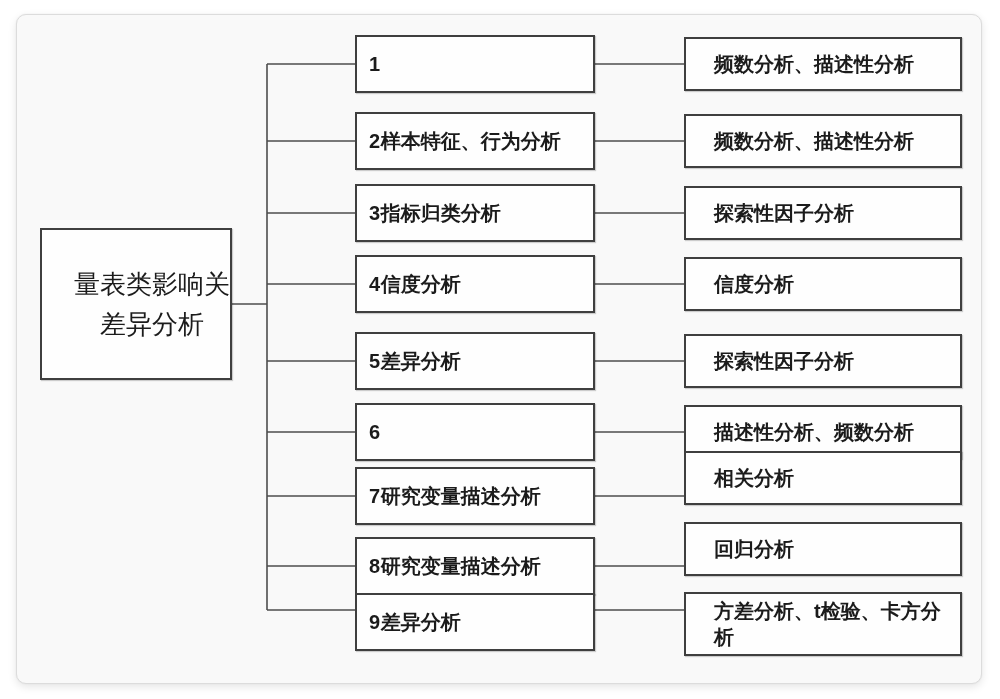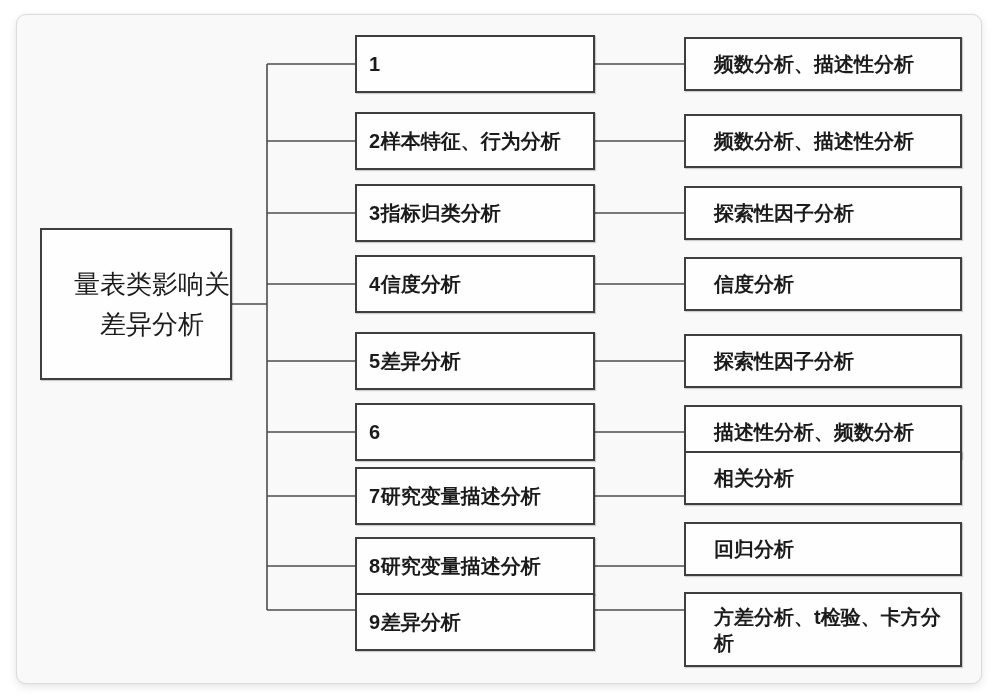--- a/index.html
+++ b/index.html
@@ -34,21 +34,21 @@
     left:355px;width:240px;height:58px;
     font-size:20px;font-weight:600;
     padding-left:12px;
   }
   .method-box{
     left:684px;width:278px;height:54px;
     font-size:20px;font-weight:600;
     padding-left:28px;padding-right:8px;
     line-height:1.3;
   }
-  .method-box.tall{height:75px;}
+  .method-box.tall{height:64px;}
   .num{font-weight:700;letter-spacing:0.5px;}
 </style>
 </head>
 <body>
 
 <div class="card"></div>
 
 <svg class="lines" viewBox="0 0 1000 699" xmlns="http://www.w3.org/2000/svg">
   <g stroke="#4d4d4d" stroke-width="1.6" fill="none">
     <path d="M232 304 H267"></path>

